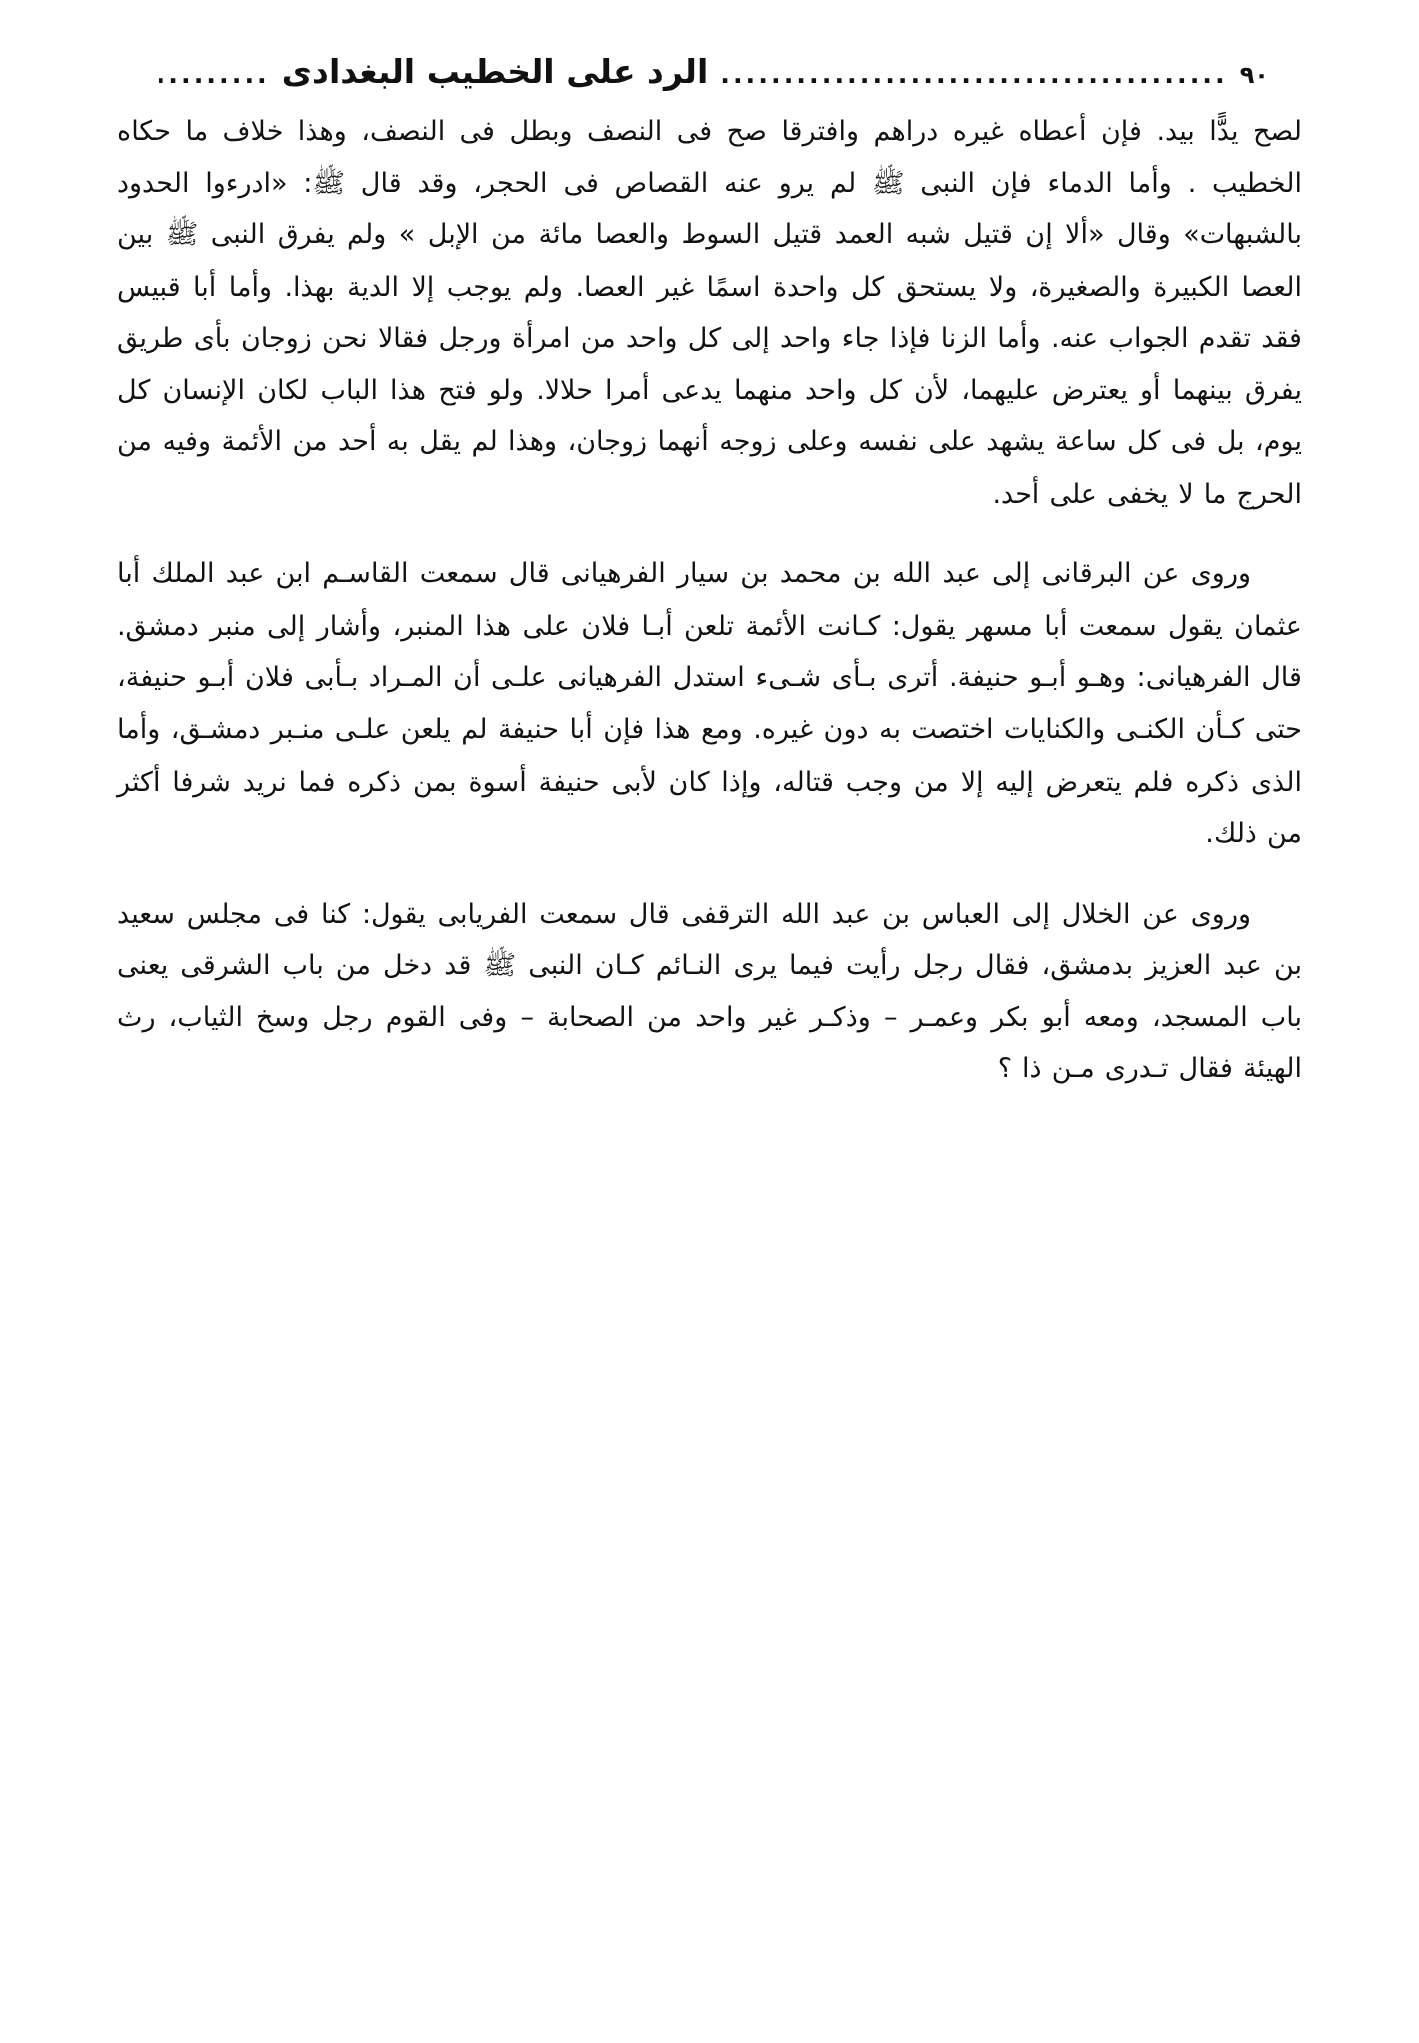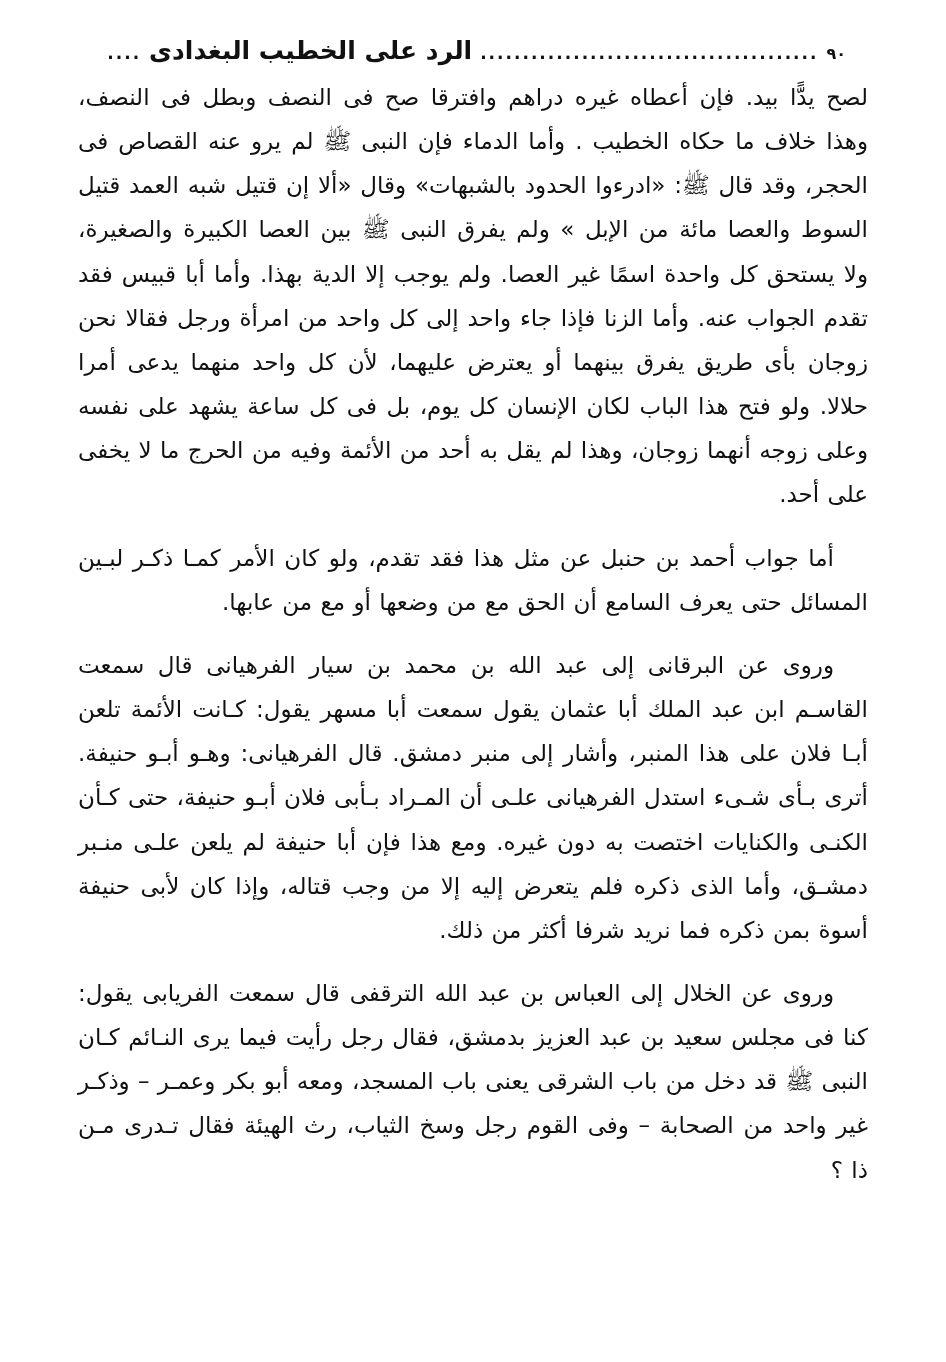--- a/index.html
+++ b/index.html
@@ -40,40 +40,40 @@
     white-space: nowrap;
   }
   .header .dots {
     flex: 0 0 auto;
     letter-spacing: 2px;
     font-size: 17px;
     color: #111;
     white-space: nowrap;
   }
   .header .book-title {
-    font-size: 25px;
+    font-size: 22px;
     font-weight: bold;
     white-space: nowrap;
   }
   .header .dots-left {
     flex: 1 1 auto;
     overflow: hidden;
     letter-spacing: 2px;
     font-size: 17px;
     white-space: nowrap;
     direction: rtl;
   }
 
   
   .body {
     margin-top: 10px;
   }
   p.para {
     margin: 0 0 19px 0;
-    font-size: 23px;
+    font-size: 18px;
     line-height: 1.92;
     text-align: justify;
     text-justify: inter-word;
     text-align-last: center;
     word-spacing: 1px;
   }
   p.para.indent {
     text-indent: 34px;
   }
   p.para.last-right {
@@ -87,18 +87,17 @@
 
   <div class="header">
     <span class="page-number">٩٠</span>
     <span class="dots">........................................</span>
     <span class="book-title">الرد على الخطيب البغدادى</span>
     <span class="dots-left">........................................</span>
   </div>
 
   <div class="body">
     <p class="para last-right">لصح يدًّا بيد. فإن أعطاه غيره دراهم وافترقا  صح فى النصف وبطل فى النصف، وهذا خلاف ما حكاه الخطيب . وأما الدماء فإن النبى ﷺ لم يرو عنه القصاص فى الحجر، وقد قال ﷺ: «ادرءوا الحدود بالشبهات» وقال «ألا إن قتيل شبه العمد قتيل السوط والعصا مائة من الإبل » ولم يفرق النبى ﷺ بين العصا  الكبيرة والصغيرة، ولا يستحق كل واحدة اسمًا غير العصا. ولم يوجب إلا الدية بهذا. وأما أبا قبيس فقد تقدم الجواب عنه. وأما الزنا فإذا جاء واحد إلى كل واحد من امرأة ورجل فقالا نحن زوجان بأى طريق يفرق بينهما أو يعترض عليهما، لأن كل واحد منهما يدعى أمرا حلالا. ولو فتح هذا الباب لكان الإنسان كل يوم،  بل فى كل ساعة يشهد على نفسه وعلى زوجه أنهما زوجان، وهذا لم يقل به أحد من الأئمة وفيه من الحرج ما لا يخفى على أحد.</p>
-    <p class="para indent last-right">أما جواب أحمد بن حنبل عن مثل هذا فقد تقدم، ولو كان الأمر كمـا ذكـر لبـين المسائل حتى يعرف السامع أن الحق مع من وضعها أو مع من عابها.</p>
     <p class="para indent last-right">وروى عن البرقانى إلى عبد الله بن محمد بن سيار  الفرهيانى قال سمعت القاسـم ابن عبد الملك أبا عثمان يقول سمعت أبا مسهر يقول: كـانت الأئمة تلعن أبـا فلان على هذا المنبر، وأشار إلى منبر دمشق. قال الفرهيانى: وهـو أبـو حنيفة. أترى بـأى شـىء استدل الفرهيانى علـى أن المـراد بـأبى فلان أبـو حنيفة، حتى كـأن الكنـى والكنايات اختصت به دون غيره. ومع هذا فإن أبا حنيفة لم يلعن علـى منـبر دمشـق، وأما الذى ذكره فلم يتعرض إليه إلا من وجب قتاله، وإذا كان لأبى حنيفة أسوة بمن ذكره فما نريد شرفا أكثر من ذلك.</p>
     <p class="para indent last-right">وروى عن الخلال إلى العباس بن عبد الله الترقفى قال سمعت الفريابى يقول: كنا فى مجلس سعيد بن عبد العزيز بدمشق، فقال رجل رأيت فيما يرى النـائم كـان النبى ﷺ قد دخل من باب الشرقى يعنى باب المسجد، ومعه أبو بكر وعمـر – وذكـر غير واحد من الصحابة – وفى القوم رجل وسخ الثياب، رث الهيئة فقال تـدرى مـن ذا ؟</p>
   </div>
 
 </div>
 
 </body></html>

